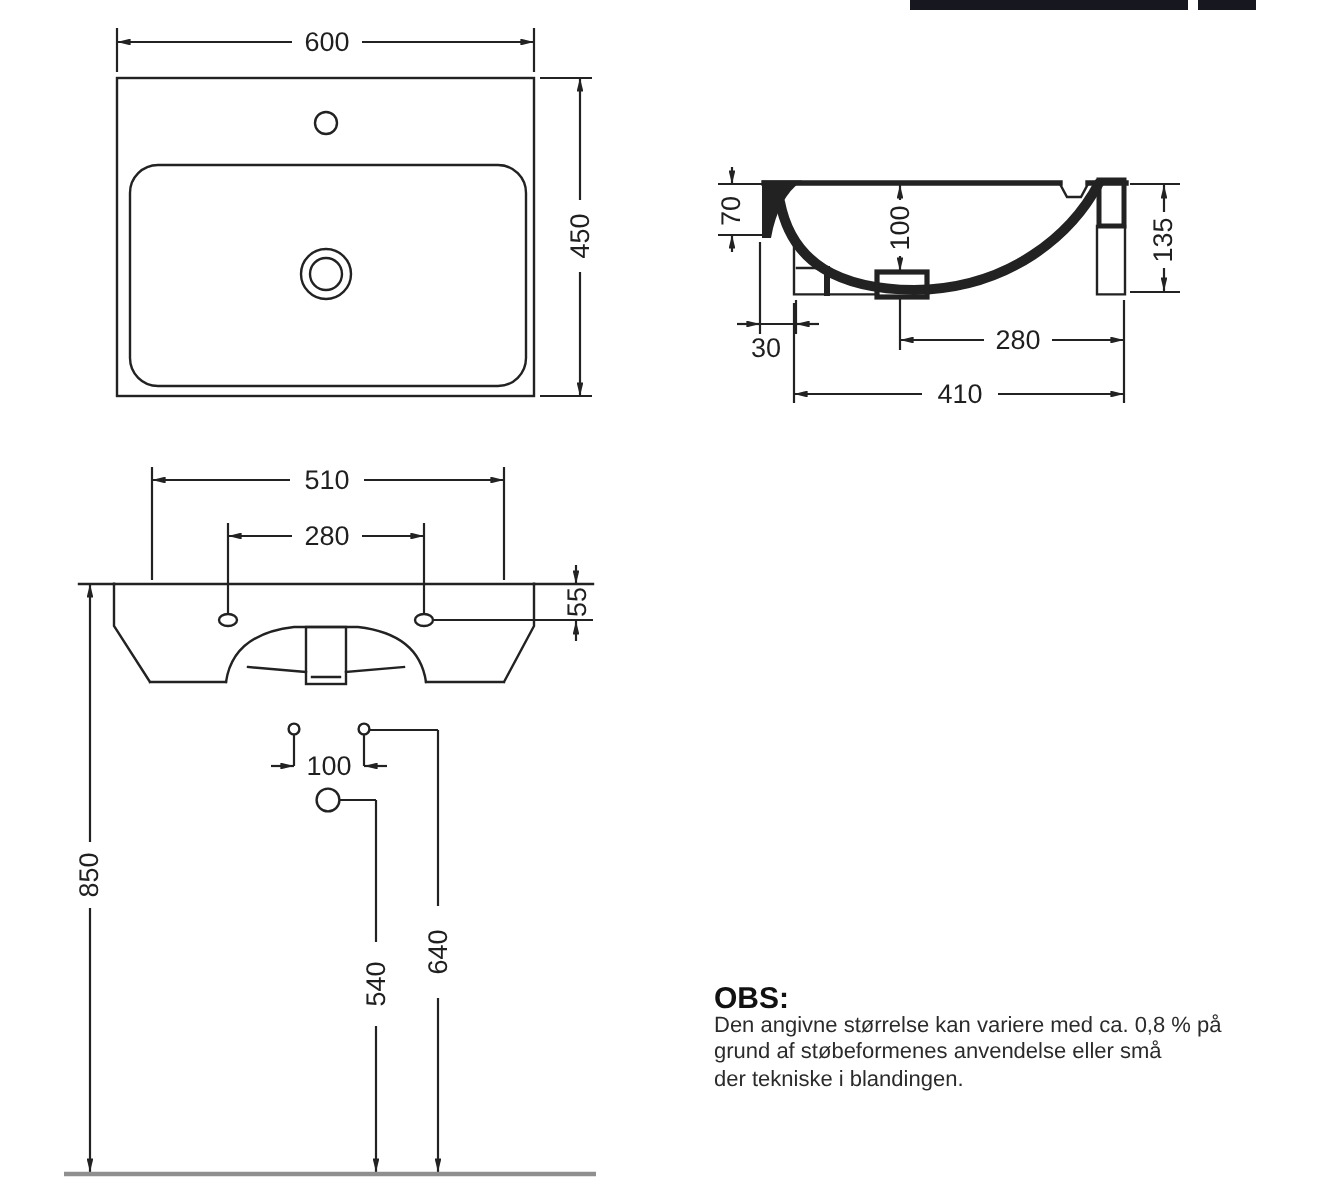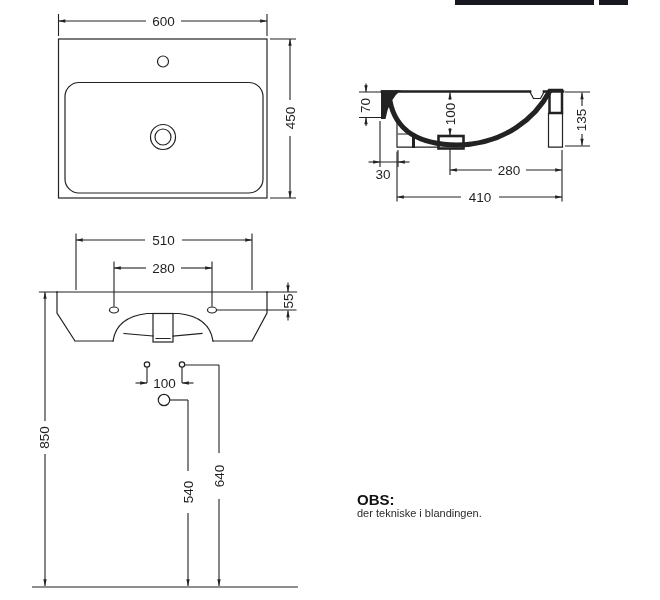--- a/index.html
+++ b/index.html
@@ -145,16 +145,18 @@
       <line class="dim" x1="219" y1="365" x2="219" y2="453"></line>
       <line class="dim" x1="219" y1="499" x2="219" y2="586" marker-end="url(#ar)"></line>
       <text class="dimtxt" transform="rotate(-90 219 476)" x="219" y="476" dy="0.35em" text-anchor="middle">640</text>
 
       <line class="floor" x1="32" y1="587" x2="298" y2="587"></line>
     </g>
   </svg>
 
   <div class="note">
     <div class="ttl">OBS:</div>
+    <div>Den angivne størrelse kan variere med ca. 0,8 % på</div>
+    <div>grund af støbeformenes anvendelse eller små</div>
     <div>der tekniske i blandingen.</div>
   </div>
 
 </div>
 
 </body></html>

